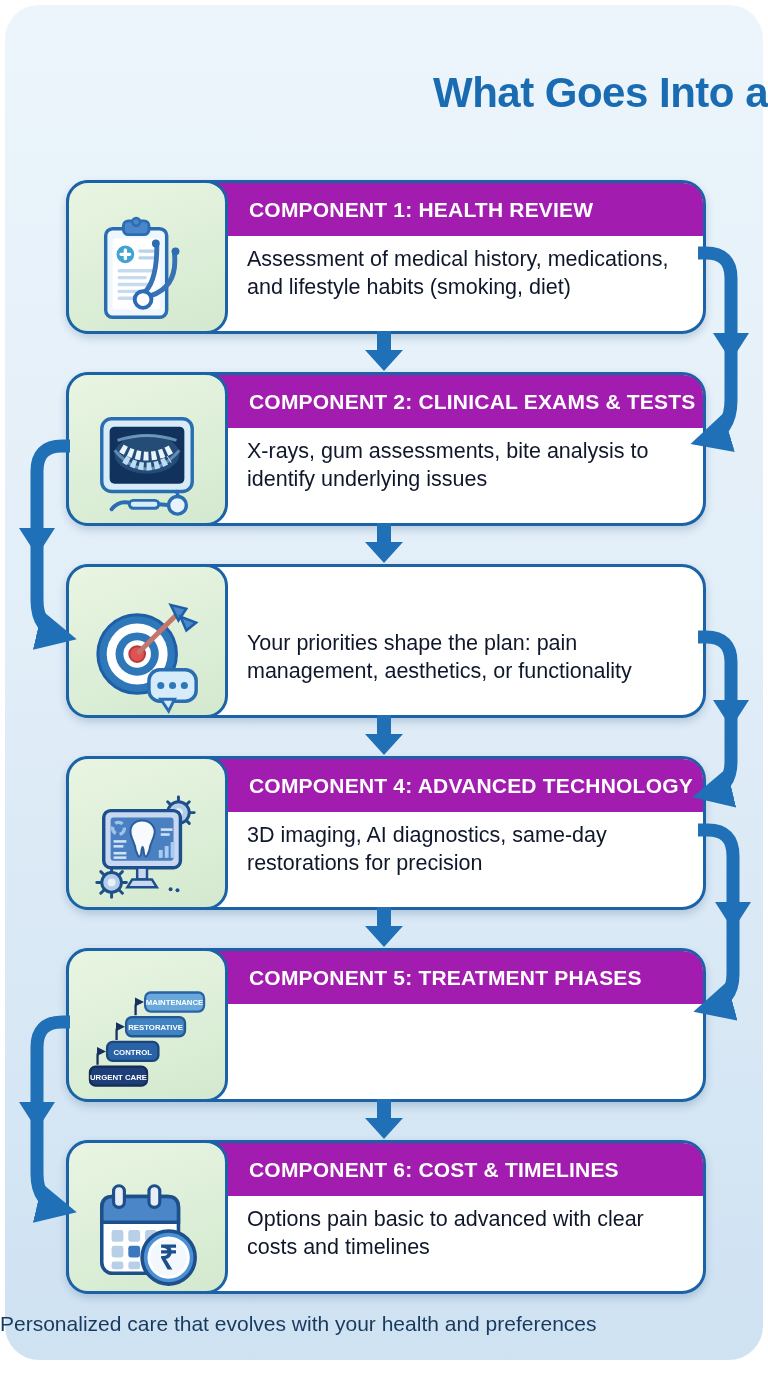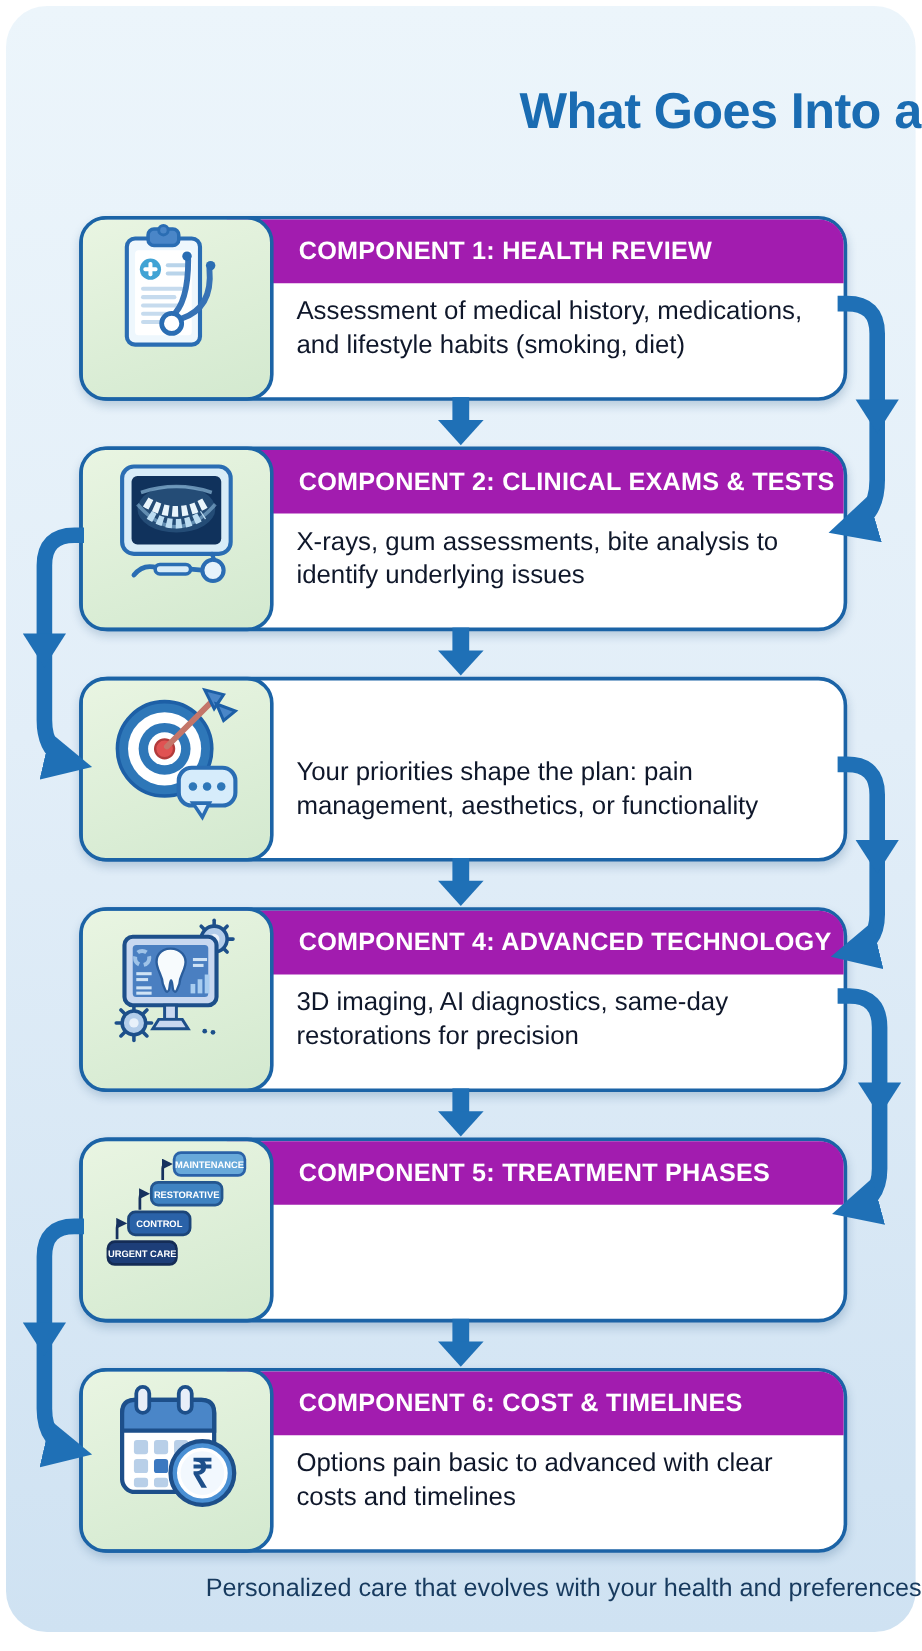--- a/index.html
+++ b/index.html
@@ -4,35 +4,35 @@
 <style>
   html,body{margin:0;padding:0;background:#ffffff;}
   body{width:768px;height:1376px;position:relative;overflow:hidden;
        font-family:"Liberation Sans",sans-serif;}
   .canvas{position:absolute;left:5px;top:5px;right:5px;bottom:16px;
           border-radius:34px;
           background:linear-gradient(180deg,#ecf5fb 0%,#e2eef8 45%,#cfe2f2 100%);}
   .title{position:absolute;left:0;right:0;top:36px;text-align:right;
          color:#1a6cb2;font-size:42px;font-weight:800;line-height:1.17;
          letter-spacing:-0.5px;margin-top:32px;}
-  .footer{position:absolute;left:0;right:0;top:1312px;text-align:right;
+  .footer{position:absolute;left:0;right:0;top:1312px;text-align:left;
           color:#173a5e;font-size:21px;font-weight:500;}
   .card{position:absolute;left:66px;width:634px;height:148px;background:#ffffff;
         border:3px solid #1b63a6;border-radius:24px;
         box-shadow:0 4px 8px rgba(25,75,125,.22);}
   .hdr{position:absolute;top:0;left:120px;right:0;height:53px;background:#a21caf;
        border-top-right-radius:20px;z-index:1;display:flex;align-items:center;}
   .hdr span{padding-left:60px;color:#ffffff;font-size:21px;font-weight:700;
             letter-spacing:.2px;white-space:nowrap;}
   .bodytxt{position:absolute;left:178px;top:62px;right:16px;color:#0f172a;
            font-size:21.5px;line-height:1.32;z-index:1;}
   .iconpanel{position:absolute;left:-3px;top:-3px;bottom:-3px;width:156px;
              background:linear-gradient(160deg,#e9f5e2 0%,#d3e9cf 100%);
              border:3px solid #1b63a6;border-radius:22px;z-index:2;
-             display:flex;align-items:flex-start;justify-content:center;}
+             display:flex;align-items:flex-end;justify-content:center;}
   svg text{font-family:"Liberation Sans",sans-serif;}
   .overlay{position:absolute;left:0;top:0;z-index:3;pointer-events:none;}
 </style>
 </head>
 <body>
 
 <div class="canvas"></div>
 
 <div class="title">
   <div>What Goes Into a</div>

